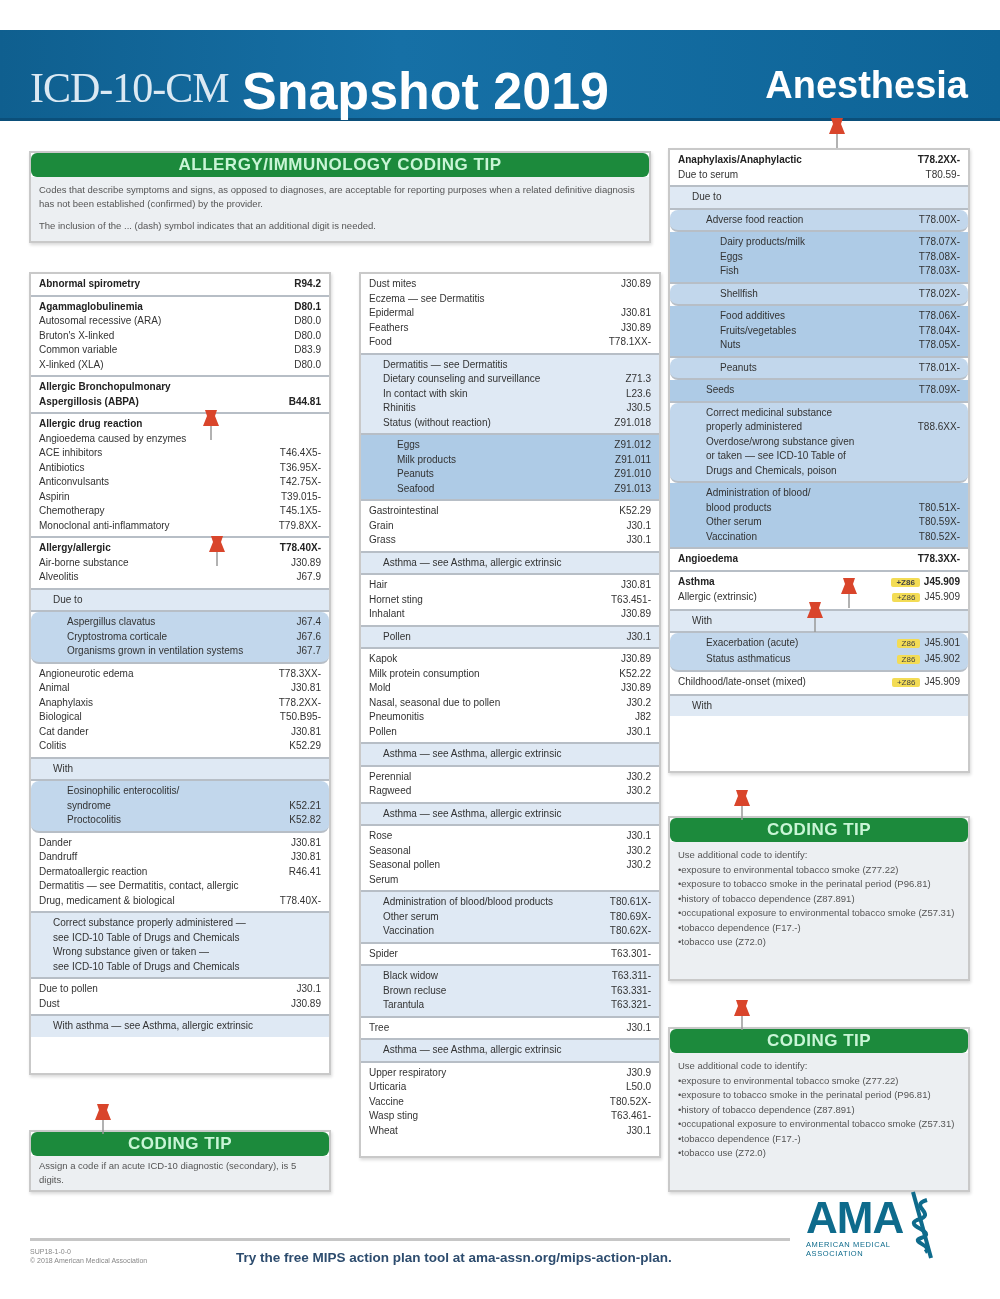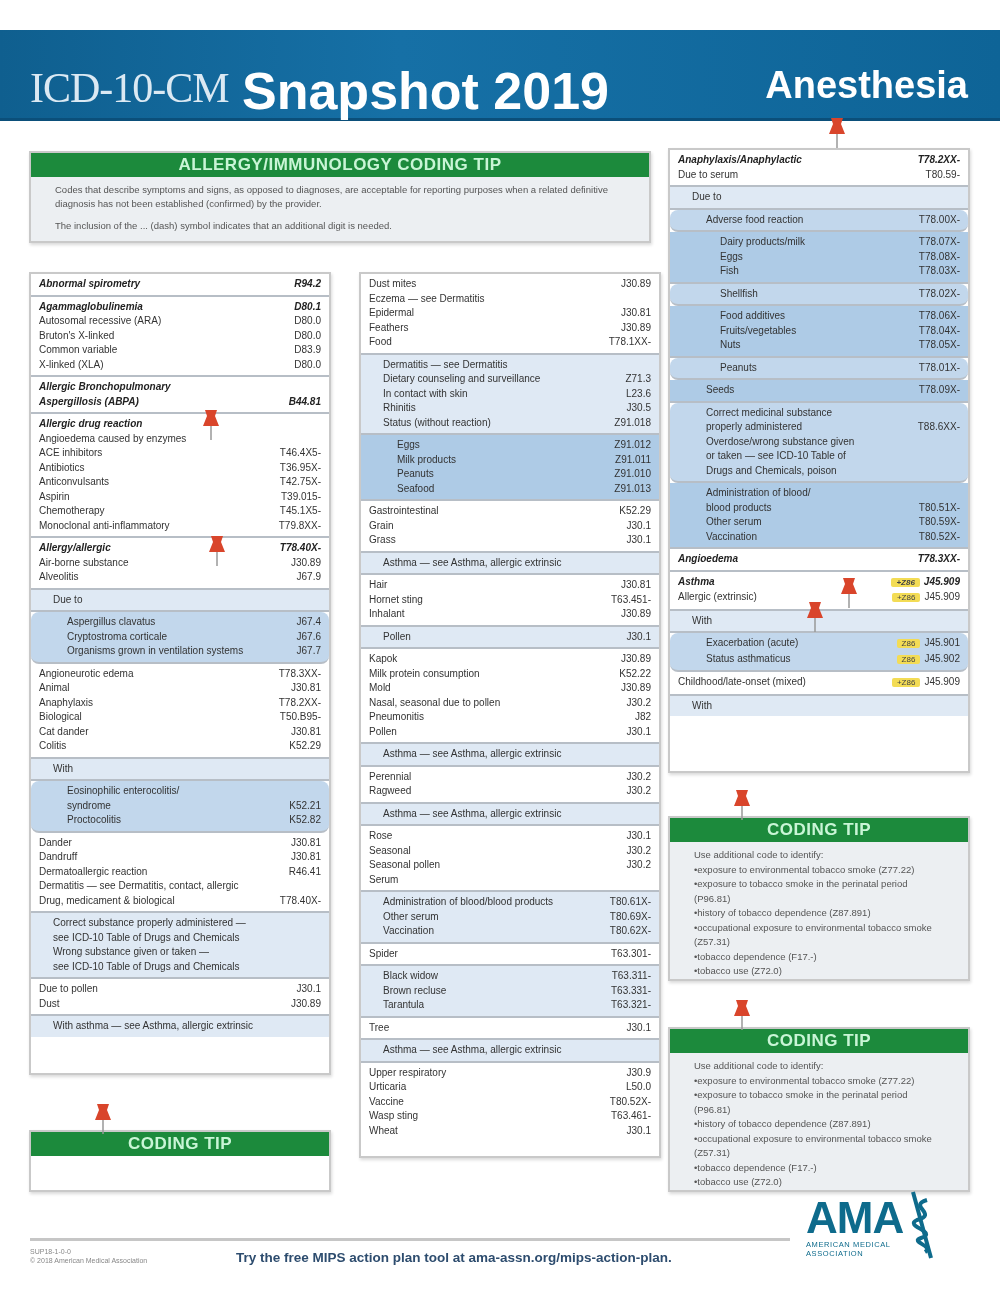--- a/index.html
+++ b/index.html
@@ -21,30 +21,30 @@
   }
   .banner .t3 {
     position: absolute; right: 32px; top: 34px; font-size: 38px; font-weight: bold; color: #ffffff;
   }
   .box {
     position: absolute; border: 2px solid #c9c9c9; background: #fff;
     box-shadow: 1px 2px 3px rgba(0,0,0,0.15);
   }
   .tip-head {
     background: #1c8a3c; color: #c9f5d6; font-weight: bold; text-align: center;
-    font-size: 17px; height: 24px; line-height: 24px; letter-spacing: 0.5px;
+    font-size: 17px; height: 24px; line-height: 24px; letter-spacing: 0.5px; border-radius: 6px;
   }
-  .tip-body { background: #eceff2; padding: 6px 24px; font-size: 9.5px; color: #555; line-height: 14px; }
+  .tip-body { background: #eceff2; padding: 6px 8px; font-size: 9.5px; color: #555; line-height: 14px; }
   .tip-body p { margin-bottom: 8px; }
   .tip-body ul { list-style: none; }
   .tip-body li::before { content: "\2022 "; color: #555; }
   .tbl { font-size: 10px; line-height: 14.5px; }
   .row { display: flex; justify-content: space-between; padding: 0 8px; }
   .row .code { text-align: right; white-space: nowrap; }
-  .b { font-weight: bold; color: #222; font-style: italic; }
+  .b { font-weight: bold; color: #222; }
   .sec { border-bottom: 2px solid #b7bec6; padding: 3px 0; }
   .sec:last-child { border-bottom: none; }
   .lb1 { background: #dfe9f4; }
   .lb2 { background: #c2d7ec; border-radius: 8px; }
   .lb3 { background: #aecbe6; }
   .ind1 { padding-left: 22px; }
   .ind2 { padding-left: 36px; }
   .ind3 { padding-left: 50px; }
   .hl { background: #f3dc55; color: #444; font-size: 8px; padding: 0 5px; margin-right: 4px; border-radius: 2px; }
   .pin {
@@ -672,20 +672,21 @@
     <div class="sec lb1">
       <div class="row ind1">
         <span>With</span>
         <span class="code"><span></span></span>
       </div>
     </div>
   </div>
 
 <div class="box" style="left:29px; top:1130px; width:302px; height:62px;">
   <div class="tip-head">CODING TIP</div>
+  <div class="tip-body" style="height:34px; padding-top:3px;">Assign a code if an acute ICD-10 diagnostic (secondary), is 5 digits.</div>
 </div>
 
 <div class="box" style="left:668px; top:816px; width:302px; height:165px;">
   <div class="tip-head">CODING TIP</div>
   <div class="tip-body" style="height:137px; line-height:14.5px;">
     <div>Use additional code to identify:</div>
     <ul>
       <li>exposure to environmental tobacco smoke (Z77.22)</li>
       <li>exposure to tobacco smoke in the perinatal period (P96.81)</li>
       <li>history of tobacco dependence (Z87.891)</li>

